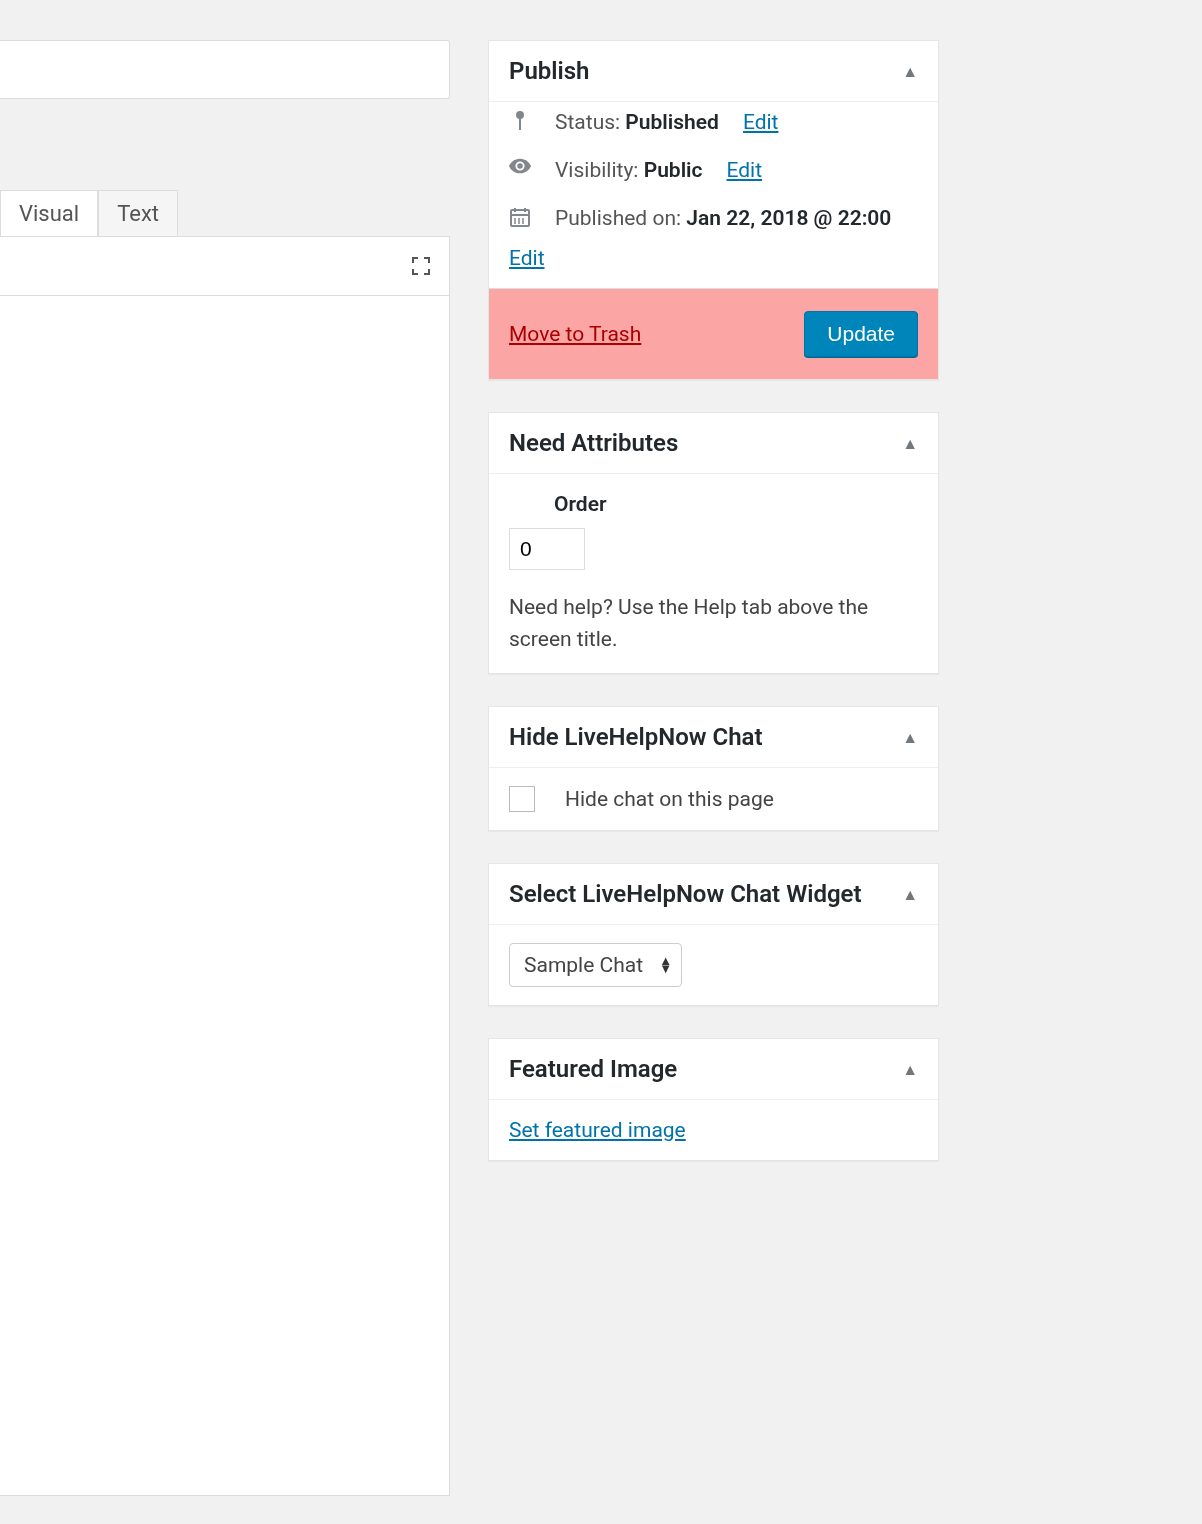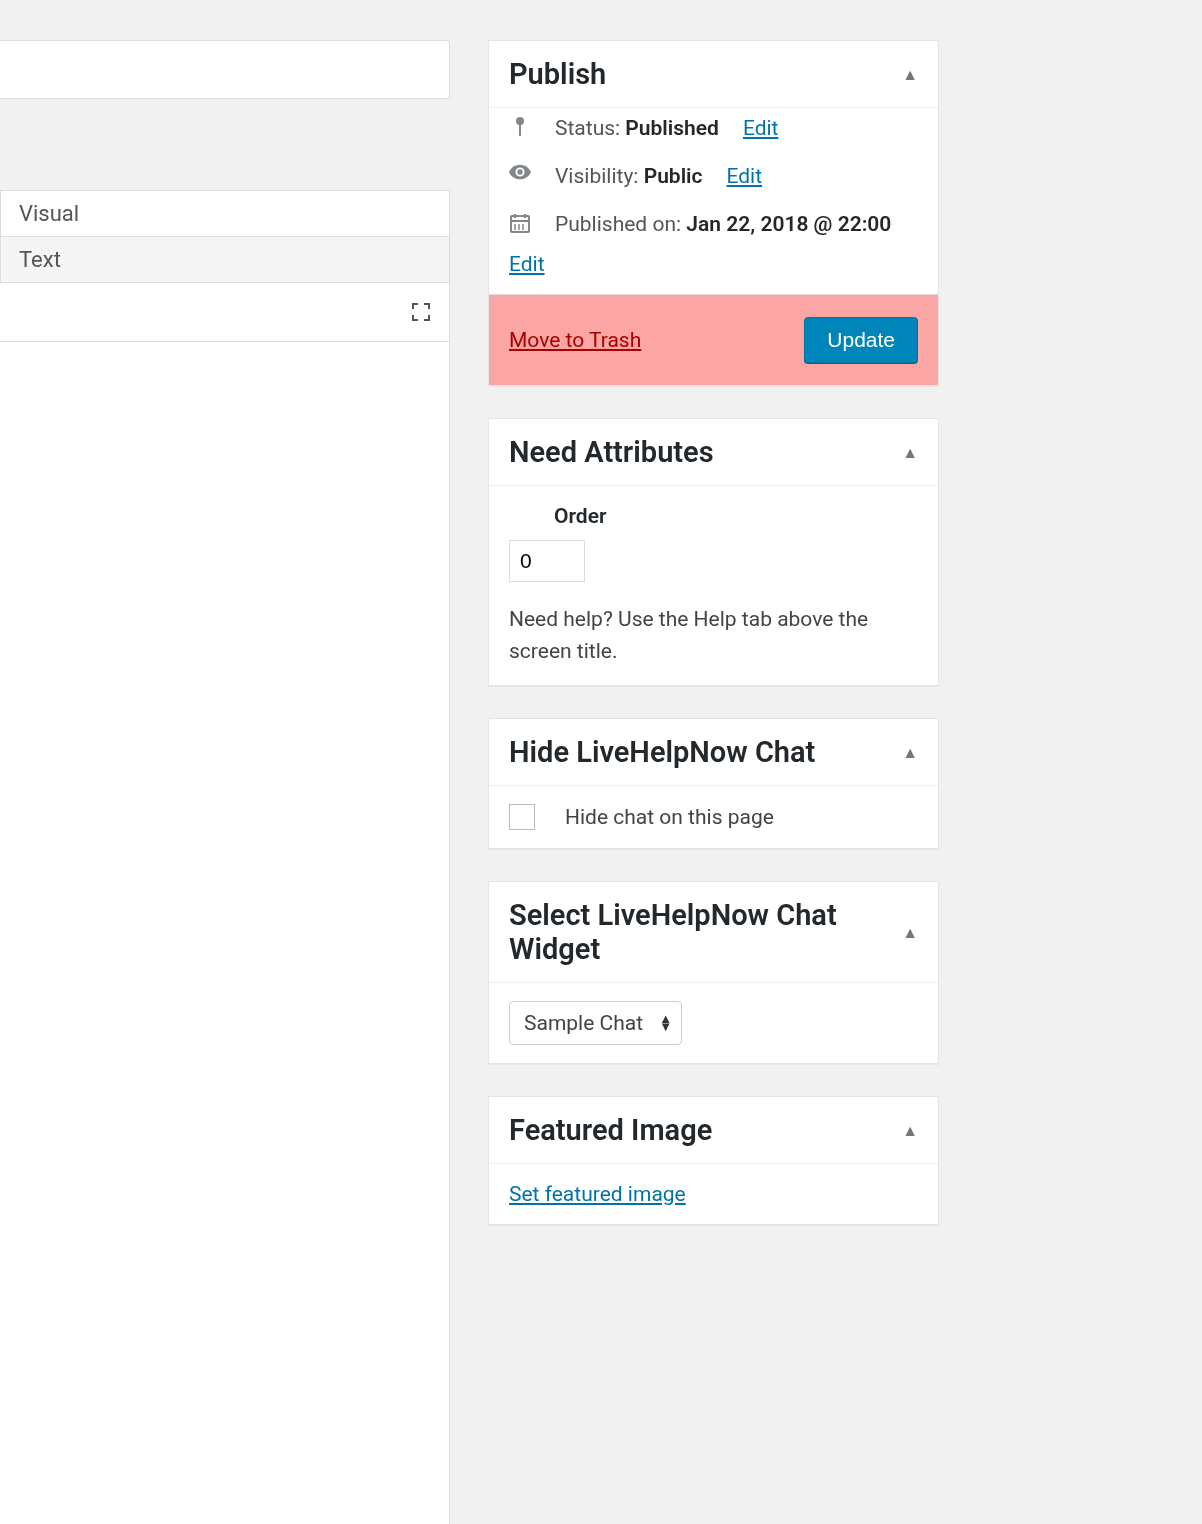--- a/index.html
+++ b/index.html
@@ -32,21 +32,20 @@
     }
     .editor-wrap {
       position: absolute;
       left: 0;
       top: 190px;
       width: 450px;
     }
     .editor-tabs {
       display: flex;
       justify-content: flex-start;
-      flex-direction: column;
     }
     .editor-tab {
       padding: 10px 18px;
       font-size: 22px;
       color: #555;
       border: 1px solid #ddd;
       border-bottom: none;
       background: #f5f5f5;
       cursor: pointer;
     }
@@ -94,21 +93,21 @@
     }
     .box-header {
       display: flex;
       justify-content: space-between;
       align-items: center;
       padding: 16px 20px;
       border-bottom: 1px solid #eee;
       cursor: pointer;
     }
     .box-title {
-      font-size: 29px;
+      font-size: 24px;
       font-weight: 600;
       color: #23282d;
     }
     .toggle-arrow {
       color: #72777c;
       font-size: 16px;
     }
     .box-body {
       padding: 18px 20px;
     }

